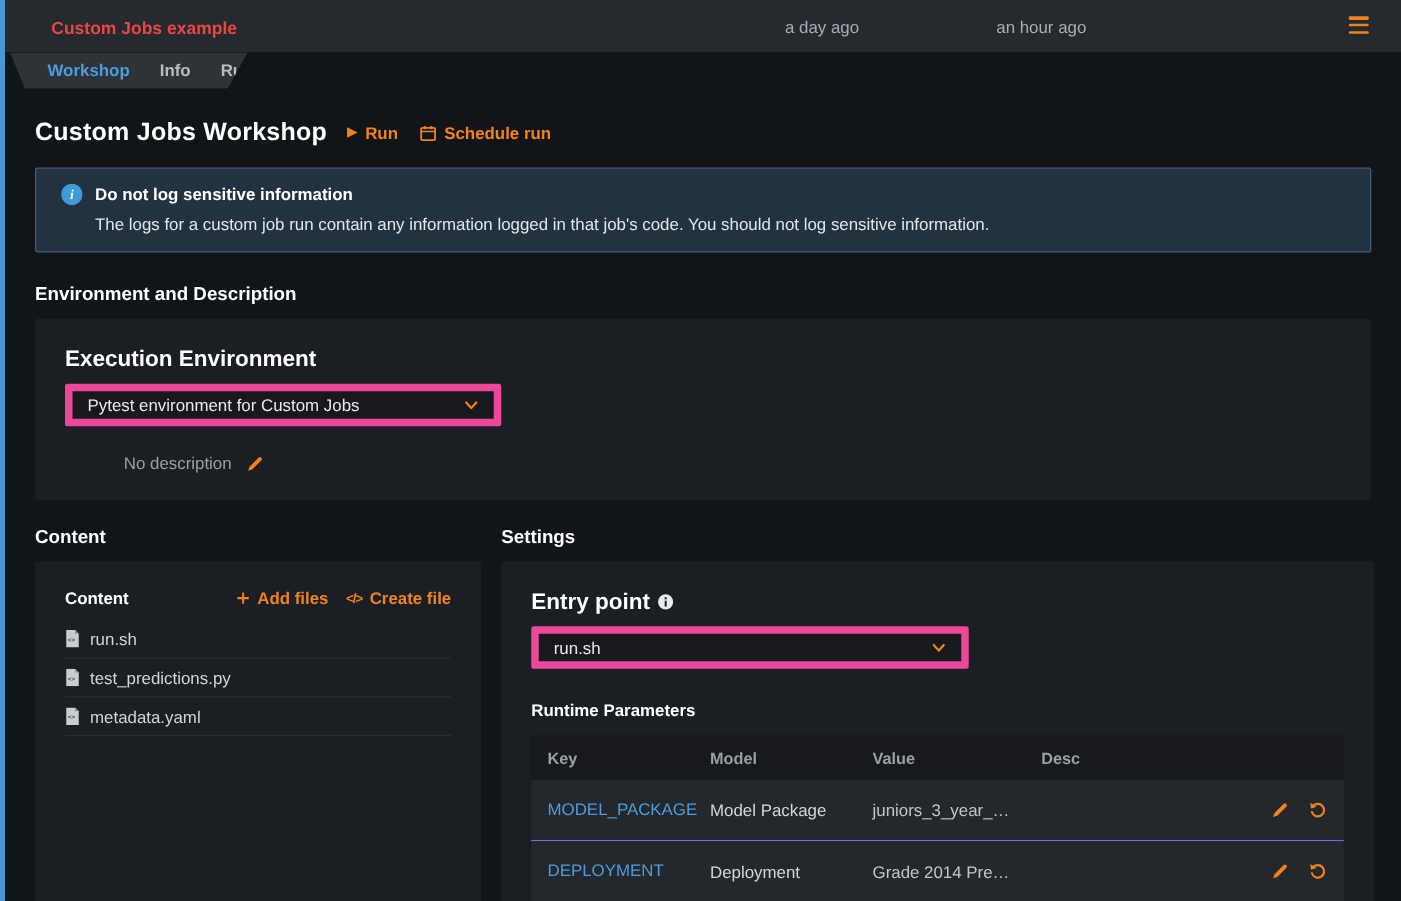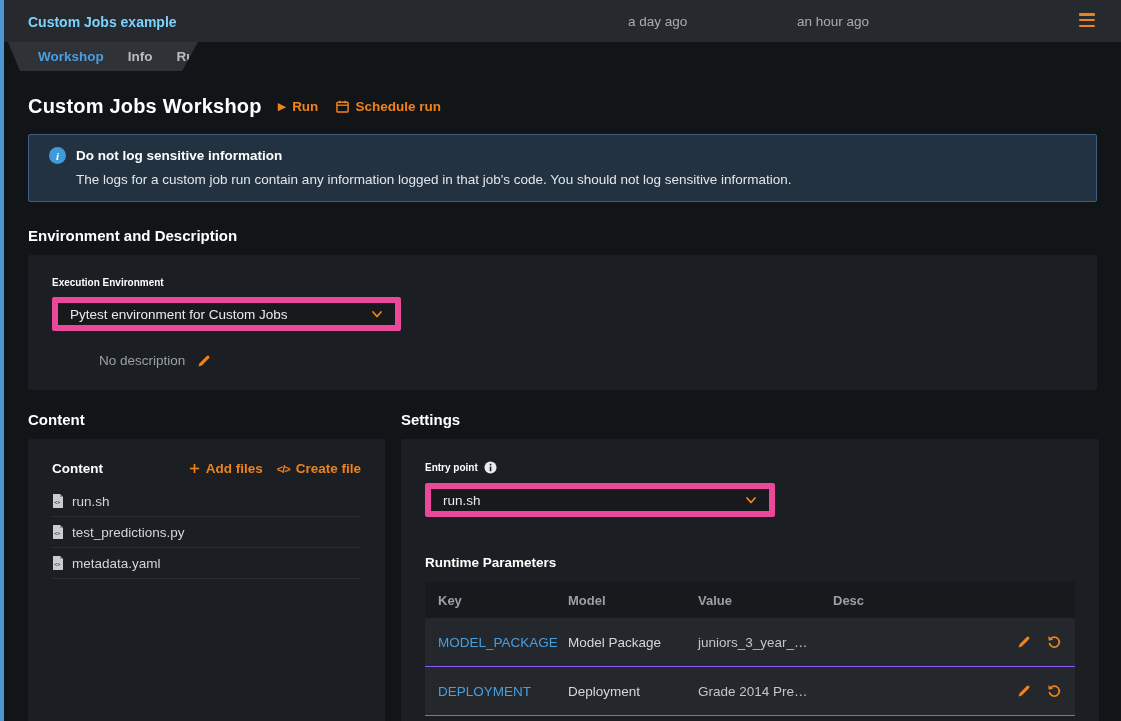--- a/index.html
+++ b/index.html
@@ -13,22 +13,22 @@
   .accent-strip {
     position: absolute; left: 0; top: 0; width: 4px; height: 721px;
     background: #4a97d4; z-index: 50;
   }
   
   .topbar {
     height: 42px; background: #26292e; position: relative;
     display: flex; align-items: center;
   }
   .topbar .project-title {
-    position: absolute; left: 28px; top: 14px;
-    font-size: 14px; font-weight: bold; color: #7dd3fc;
+    position: absolute; left: 41px; top: 14px;
+    font-size: 14px; font-weight: bold; color: #ef4444;
   }
   .topbar .time-a { position: absolute; left: 628px; top: 14px; font-size: 13.5px; color: #a9adb3; }
   .topbar .time-b { position: absolute; left: 797px; top: 14px; font-size: 13.5px; color: #a9adb3; }
   .hamburger {
     position: absolute; right: 26px; top: 13px; width: 16px; height: 14px;
     display: flex; flex-direction: column; justify-content: space-between; cursor: pointer;
   }
   .hamburger span { display: block; height: 2.5px; background: #f0821e; border-radius: 1px; }
   
   .tabbar { height: 29px; background: #121518; position: relative; }
@@ -60,21 +60,21 @@
     width: 17px; height: 17px; border-radius: 50%; background: #3d9bd9; flex: 0 0 auto;
     color: #ffffff; font-size: 11px; font-weight: bold; font-style: italic;
     display: flex; align-items: center; justify-content: center;
     font-family: "Liberation Serif", serif;
   }
   .banner-title { font-size: 13.5px; font-weight: bold; color: #ffffff; }
   .banner-message { margin: 8px 0 0 27px; font-size: 13.5px; color: #e4e6e9; }
   
   .section-heading { margin-top: 25px; font-size: 15px; font-weight: bold; color: #ffffff; }
   .card { margin-top: 11px; background: #1b1e22; border-radius: 2px; padding: 22px 24px; }
-  .field-label { font-size: 10px; font-weight: bold; color: #ffffff; display: flex; align-items: center; gap: 6px; }
+  .field-label { font-size: 18px; font-weight: bold; color: #ffffff; display: flex; align-items: center; gap: 6px; }
   .select {
     margin-top: 9px; height: 34px; background: #17191d; border: 6px solid #ec4899;
     border-radius: 2px; display: flex; align-items: center; justify-content: space-between;
     padding: 0 12px; cursor: pointer;
   }
   .select .select-value { font-size: 13.5px; color: #e8eaec; }
   .chev { width: 12px; height: 12px; flex: 0 0 auto; }
   .no-desc-row { margin-top: 22px; display: flex; align-items: center; gap: 12px; }
   .no-desc { font-size: 13.5px; color: #9aa0a6; margin-left: 47px; }
   .icon-btn { cursor: pointer; display: inline-flex; align-items: center; }
@@ -86,21 +86,21 @@
   .panel-title { font-size: 13.5px; font-weight: bold; color: #ffffff; }
   .content-actions { display: flex; align-items: center; gap: 14px; }
   .file-list { margin-top: 10px; }
   .file-row {
     display: flex; align-items: center; gap: 8px; height: 31px;
     border-bottom: 1px solid #2a2d31; cursor: pointer;
   }
   .file-name { font-size: 13.5px; color: #d3d5d8; }
   
   .entry-select { width: 350px; }
-  .runtime-heading { margin-top: 38px; font-size: 13.5px; font-weight: bold; color: #ffffff; }
+  .runtime-heading { margin-top: 26px; font-size: 13.5px; font-weight: bold; color: #ffffff; }
   .param-table { margin-top: 12px; width: 650px; max-width: 100%; }
   .pt-header {
     display: flex; align-items: center; height: 36px; background: #17191d;
   }
   .pt-header .pt-cell { font-size: 13px; font-weight: bold; color: #9aa0a6; }
   .pt-cell { padding-left: 13px; }
   .c-key { width: 130px; flex: 0 0 auto; }
   .c-type { width: 130px; flex: 0 0 auto; }
   .c-value { width: 135px; flex: 0 0 auto; }
   .c-desc { flex: 1 1 auto; }

